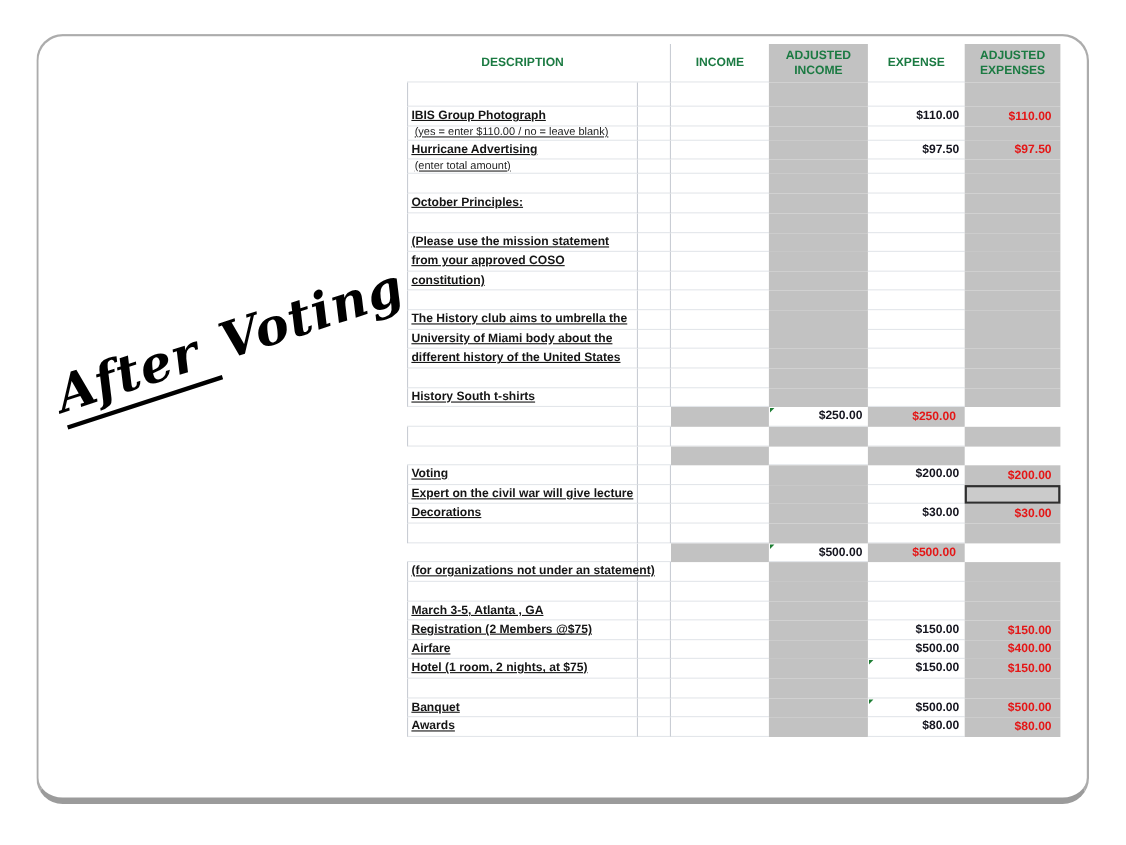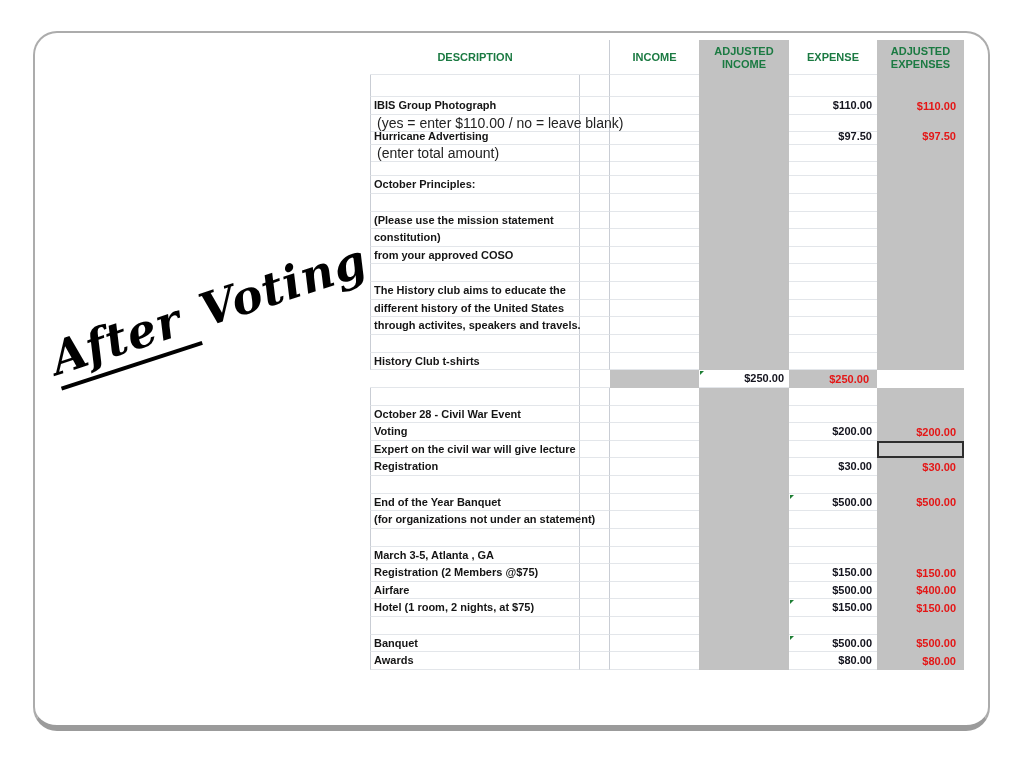--- a/index.html
+++ b/index.html
@@ -52,29 +52,29 @@
   .hcell.plain{border-bottom:1px solid var(--grid);}
   .row{position:relative;}
   .r-item{height:17.5px;}
   .r-note{height:13px;}
   .r-blank{height:18px;}
   .r-gap{height:22px;}
   .cell{position:relative;display:flex;align-items:center;overflow:visible;}
   .c0{border-left:1px solid var(--vgrid);border-right:1px solid var(--vgrid);
       border-bottom:1px solid var(--grid);
       font-weight:bold;font-size:11px;color:#151515;white-space:nowrap;
-      padding-left:3px;z-index:2;}
+      padding-left:3px;z-index:2;text-decoration:underline;}
   .c1{border-right:1px solid var(--vgrid);border-bottom:1px solid var(--grid);}
   .c2{border-bottom:1px solid var(--grid);}
   .c3{background:var(--adjusted-bg);}
   .c4{border-bottom:1px solid var(--grid);justify-content:flex-end;
       padding-right:5px;font-weight:bold;font-size:11px;color:var(--value-dark);}
   .c5{background:var(--adjusted-bg);justify-content:flex-end;
       padding-right:8px;font-weight:bold;font-size:11px;color:var(--value-red);}
-  .r-note .c0{font-weight:normal;font-size:14px;color:var(--note-color);padding-left:6px;}
+  .r-note .c0{font-weight:normal;font-size:10px;color:var(--note-color);padding-left:6px;}
   .tick{position:absolute;left:1px;top:1px;width:0;height:0;
         border-top:4px solid var(--tick-green);border-right:4px solid transparent;}
   .selected{border:2px solid #2E2E2E;background:#CBCBCB;}
 </style>
 </head>
 <body>
 
 <div class="stage">
   <div class="card">
 
@@ -168,77 +168,77 @@
           </div>
           <div class="row r-item">
             <div class="cell c0">(Please use the mission statement</div>
             <div class="cell c1"></div>
             <div class="cell c2"></div>
             <div class="cell c3"></div>
             <div class="cell c4"></div>
             <div class="cell c5"></div>
           </div>
           <div class="row r-item">
+            <div class="cell c0">from your approved COSO</div>
+            <div class="cell c1"></div>
+            <div class="cell c2"></div>
+            <div class="cell c3"></div>
+            <div class="cell c4"></div>
+            <div class="cell c5"></div>
+          </div>
+          <div class="row r-item">
             <div class="cell c0">constitution)</div>
             <div class="cell c1"></div>
             <div class="cell c2"></div>
             <div class="cell c3"></div>
             <div class="cell c4"></div>
             <div class="cell c5"></div>
           </div>
-          <div class="row r-item">
-            <div class="cell c0">from your approved COSO</div>
-            <div class="cell c1"></div>
-            <div class="cell c2"></div>
-            <div class="cell c3"></div>
-            <div class="cell c4"></div>
-            <div class="cell c5"></div>
-          </div>
-          <div class="row r-blank">
-            <div class="cell c0"></div>
-            <div class="cell c1"></div>
-            <div class="cell c2"></div>
-            <div class="cell c3"></div>
-            <div class="cell c4"></div>
-            <div class="cell c5"></div>
-          </div>
-          <div class="row r-item">
-            <div class="cell c0">The History club aims to educate the</div>
+          <div class="row r-blank">
+            <div class="cell c0"></div>
+            <div class="cell c1"></div>
+            <div class="cell c2"></div>
+            <div class="cell c3"></div>
+            <div class="cell c4"></div>
+            <div class="cell c5"></div>
+          </div>
+          <div class="row r-item">
+            <div class="cell c0">The History club aims to umbrella the</div>
+            <div class="cell c1"></div>
+            <div class="cell c2"></div>
+            <div class="cell c3"></div>
+            <div class="cell c4"></div>
+            <div class="cell c5"></div>
+          </div>
+          <div class="row r-item">
+            <div class="cell c0">University of Miami body about the</div>
             <div class="cell c1"></div>
             <div class="cell c2"></div>
             <div class="cell c3"></div>
             <div class="cell c4"></div>
             <div class="cell c5"></div>
           </div>
           <div class="row r-item">
             <div class="cell c0">different history of the United States</div>
             <div class="cell c1"></div>
             <div class="cell c2"></div>
             <div class="cell c3"></div>
             <div class="cell c4"></div>
             <div class="cell c5"></div>
           </div>
-          <div class="row r-item">
-            <div class="cell c0">through activites, speakers and travels.</div>
-            <div class="cell c1"></div>
-            <div class="cell c2"></div>
-            <div class="cell c3"></div>
-            <div class="cell c4"></div>
-            <div class="cell c5"></div>
-          </div>
-          <div class="row r-blank">
-            <div class="cell c0"></div>
-            <div class="cell c1"></div>
-            <div class="cell c2"></div>
-            <div class="cell c3"></div>
-            <div class="cell c4"></div>
-            <div class="cell c5"></div>
-          </div>
-          <div class="row r-item">
-            <div class="cell c0">History Club t-shirts</div>
+          <div class="row r-blank">
+            <div class="cell c0"></div>
+            <div class="cell c1"></div>
+            <div class="cell c2"></div>
+            <div class="cell c3"></div>
+            <div class="cell c4"></div>
+            <div class="cell c5"></div>
+          </div>
+          <div class="row r-item">
+            <div class="cell c0">History South t-shirts</div>
             <div class="cell c1"></div>
             <div class="cell c2"></div>
             <div class="cell c3"></div>
             <div class="cell c4"></div>
             <div class="cell c5"></div>
           </div>
           <div class="row r-item">
             <div class="cell c1"></div>
             <div class="cell c2"></div>
             <div class="cell c3"></div>
@@ -252,21 +252,20 @@
           </div>
           <div class="row r-blank">
             <div class="cell c0"></div>
             <div class="cell c1"></div>
             <div class="cell c2"></div>
             <div class="cell c3"></div>
             <div class="cell c4"></div>
             <div class="cell c5"></div>
           </div>
           <div class="row r-item">
-            <div class="cell c0">October 28 - Civil War Event</div>
             <div class="cell c1"></div>
             <div class="cell c2"></div>
             <div class="cell c3"></div>
             <div class="cell c4"></div>
             <div class="cell c5"></div>
           </div>
           <div class="row r-item">
             <div class="cell c0">Voting</div>
             <div class="cell c1"></div>
             <div class="cell c2"></div>
@@ -280,41 +279,40 @@
           </div>
           <div class="row r-item">
             <div class="cell c0">Expert on the civil war will give lecture</div>
             <div class="cell c1"></div>
             <div class="cell c2"></div>
             <div class="cell c3"></div>
             <div class="cell c4"></div>
             <div class="cell c5 selected"></div>
           </div>
           <div class="row r-item">
-            <div class="cell c0">Registration</div>
+            <div class="cell c0">Decorations</div>
             <div class="cell c1"></div>
             <div class="cell c2"></div>
             <div class="cell c3"></div>
             <div class="cell c4">
               <span>$30.00</span>
             </div>
             <div class="cell c5">
               <span>$30.00</span>
             </div>
           </div>
           <div class="row r-blank">
             <div class="cell c0"></div>
             <div class="cell c1"></div>
             <div class="cell c2"></div>
             <div class="cell c3"></div>
             <div class="cell c4"></div>
             <div class="cell c5"></div>
           </div>
           <div class="row r-item">
-            <div class="cell c0">End of the Year Banquet</div>
             <div class="cell c1"></div>
             <div class="cell c2"></div>
             <div class="cell c3"></div>
             <div class="cell c4">
               <span class="tick"></span>
               <span>$500.00</span>
             </div>
             <div class="cell c5">
               <span>$500.00</span>
             </div>

